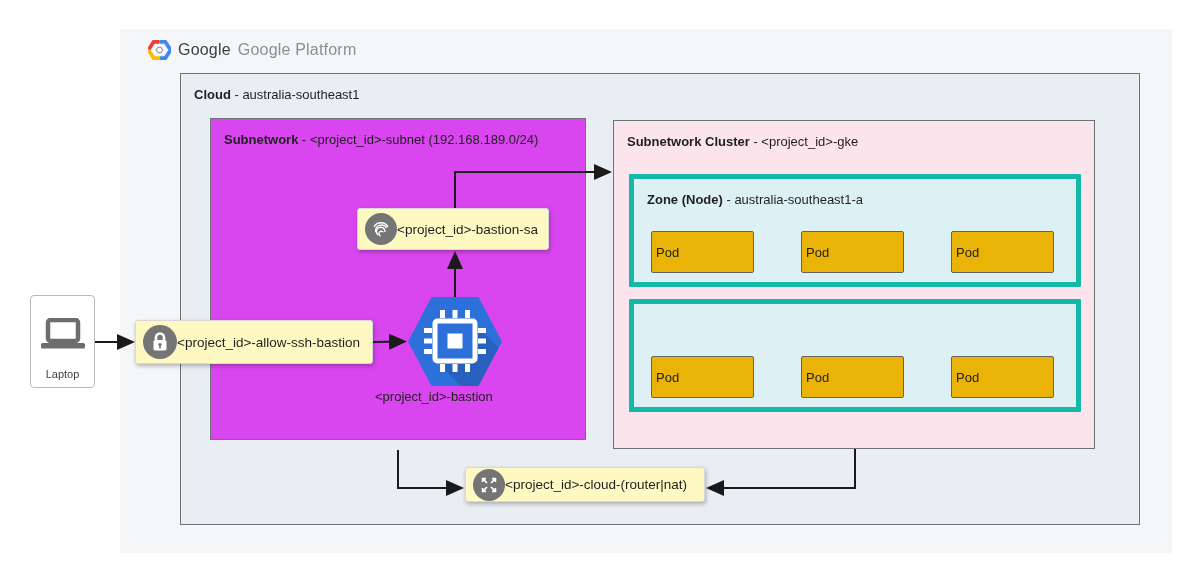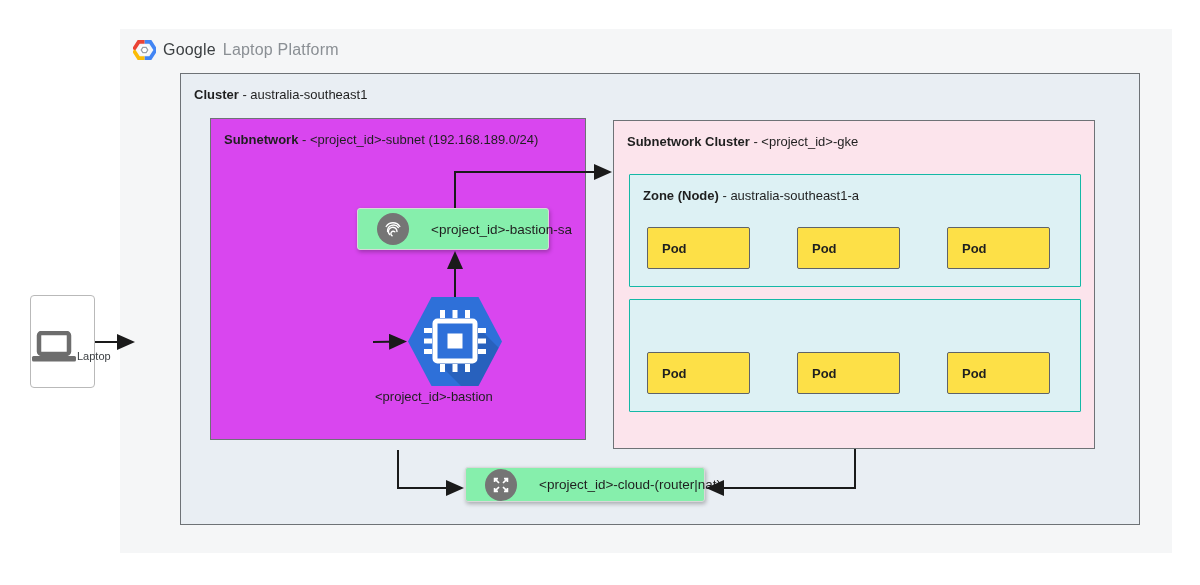--- a/index.html
+++ b/index.html
@@ -4,53 +4,53 @@
 <style>
   * { margin:0; padding:0; box-sizing:border-box; }
   html,body { background:#ffffff; }
   .canvas {
     position:relative; width:1200px; height:585px; overflow:hidden;
     font-family:"Liberation Sans", sans-serif; color:#1f1f1f; background:#ffffff;
   }
   .panel { position:absolute; left:120px; top:29px; width:1052px; height:524px; background:#f5f6f7; }
 
   
-  .brand { position:absolute; left:133px; top:40px; display:flex; align-items:center; gap:7px; }
+  .brand { position:absolute; left:148px; top:40px; display:flex; align-items:center; gap:7px; }
   .brand .word1 { font-size:16px; color:#3c4043; font-weight:500; letter-spacing:.2px; }
   .brand .word2 { font-size:16px; color:#8a8f94; font-weight:400; letter-spacing:.2px; }
 
   
   .big-box { position:absolute; border:1px solid #6e7276; }
   .region  { left:180px; top:73px;  width:960px; height:452px; background:#e9eef3; }
   .subnet  { left:210px; top:118px; width:376px; height:322px; background:#d946ef; }
   .cluster { left:613px; top:120px; width:482px; height:329px; background:#fce4ec; }
-  .zone    { position:absolute; left:15px; width:452px; height:113px; background:#ddf1f4; border:1px solid #14b8a6; border-radius:1px; }
+  .zone    { position:absolute; left:15px; width:452px; height:113px; background:#ddf1f4; border:5px solid #14b8a6; border-radius:1px; }
   .zone-a  { top:53px; }
   .zone-b  { top:178px; }
-  .pod     { position:absolute; top:52px; width:103px; height:42px; background:#fde047; border:1px solid #5f6368; border-radius:2px;
-             display:flex; align-items:center; padding-left:14px; font-size:13px; font-weight:700; }
+  .pod     { position:absolute; top:52px; width:103px; height:42px; background:#eab308; border:1px solid #5f6368; border-radius:2px;
+             display:flex; align-items:center; padding-left:4px; font-size:13px; font-weight:400; }
   .pod-1 { left:17px; } .pod-2 { left:167px; } .pod-3 { left:317px; }
 
   .box-title { position:absolute; left:13px; top:13px; font-size:13px; white-space:nowrap; }
   .b { font-weight:700; }
 
   
-  .chip { position:absolute; background:#86efac; border:1px solid #d8d8d8; border-radius:3px;
-          box-shadow:1px 2px 4px rgba(0,0,0,.28); display:flex; align-items:center; gap:22px; padding-left:19px; }
+  .chip { position:absolute; background:#fef9c3; border:1px solid #d8d8d8; border-radius:3px;
+          box-shadow:1px 2px 4px rgba(0,0,0,.28); display:flex; align-items:center; gap:0; padding-left:7px; }
   .chip .txt { font-size:13.5px; white-space:nowrap; }
   .icircle { flex:0 0 auto; border-radius:50%; background:#757575; display:flex; align-items:center; justify-content:center; }
 
   .chip-firewall { left:135px; top:320px; width:238px; height:44px; }
   .chip-sa       { left:357px; top:208px; width:192px; height:42px; }
   .chip-router   { left:465px; top:467px; width:240px; height:35px; }
 
   
   .laptop-box { position:absolute; left:30px; top:295px; width:65px; height:93px; background:#fff;
-                border:1px solid #b9b9b9; border-radius:4px; display:flex; flex-direction:row;
-                align-items:center; justify-content:flex-start; padding-top:12px; }
+                border:1px solid #b9b9b9; border-radius:4px; display:flex; flex-direction:column;
+                align-items:center; justify-content:flex-start; padding-top:22px; }
   .laptop-box .lbl { font-size:11px; color:#3c4043; margin-top:16px; }
 
   
   .hex-wrap { position:absolute; left:408px; top:297px; width:94px; height:89px; }
   .bastion-label { position:absolute; left:375px; top:389px; width:160px; text-align:left; font-size:13px; white-space:nowrap; }
 
   .overlay { position:absolute; left:0; top:0; width:1200px; height:585px; pointer-events:none; }
 </style>
 </head>
 <body>
@@ -63,26 +63,26 @@
     <span style="display:flex;">
       <svg width="23" height="20" viewBox="0 0 28 24">
         <path d="M14,2 L21,2 L27.5,12 L21,22 L14,22" fill="none" stroke="#4285f4" stroke-width="4.6"></path>
         <path d="M14,2 L7,2 L0.8,11.5" fill="none" stroke="#ea4335" stroke-width="4.6"></path>
         <path d="M0.8,12.5 L7,22 L14,22" fill="none" stroke="#fbbc05" stroke-width="4.6"></path>
         <circle cx="14" cy="12" r="6.2" fill="#ffffff"></circle>
         <path d="M12,8.8 L16,8.8 L18,12 L16,15.2 L12,15.2 L10,12 Z" fill="none" stroke="#9aa0a6" stroke-width="1.6"></path>
       </svg>
     </span>
     <span class="word1">Google</span>
-    <span class="word2">Laptop Platform</span>
+    <span class="word2">Google Platform</span>
   </div>
 
   <div class="big-box region">
     <div class="box-title">
-      <span class="b">Cluster</span><span> - australia-southeast1</span>
+      <span class="b">Cloud</span><span> - australia-southeast1</span>
     </div>
   </div>
 
   <div class="big-box subnet">
     <div class="box-title">
       <span class="b">Subnetwork</span><span> - &lt;project_id&gt;-subnet (192.168.189.0/24)</span>
     </div>
   </div>
 
   <div class="big-box cluster">
@@ -121,20 +121,31 @@
   <div class="laptop-box">
     <span style="display:flex;">
       <svg width="46" height="34" viewBox="0 0 46 34">
         <rect x="8" y="2" width="30" height="21" rx="2.5" fill="none" stroke="#6d6d6d" stroke-width="4.5"></rect>
         <rect x="1" y="25" width="44" height="5.5" rx="1.5" fill="#6d6d6d"></rect>
       </svg>
     </span>
     <span class="lbl">Laptop</span>
   </div>
 
+  <div class="chip chip-firewall">
+    <span class="icircle" style="width:34px;height:34px;">
+      <svg width="18" height="20" viewBox="0 0 18 20">
+        <path d="M5,8 V5.5 a4,4 0 0 1 8,0 V8" fill="none" stroke="#ffffff" stroke-width="2.6"></path>
+        <rect x="2.5" y="8" width="13" height="10.5" rx="1.8" fill="#ffffff"></rect>
+        <circle cx="9" cy="12.6" r="1.7" fill="#757575"></circle>
+        <rect x="8.2" y="13.4" width="1.6" height="3" fill="#757575"></rect>
+      </svg>
+    </span>
+    <span class="txt">&lt;project_id&gt;-allow-ssh-bastion</span>
+  </div>
 
   <div class="chip chip-sa">
     <span class="icircle" style="width:32px;height:32px;">
       <svg width="20" height="20" viewBox="0 0 20 20">
         <path d="M3.2,7.5 a8,8 0 0 1 13.6,0" fill="none" stroke="#ffffff" stroke-width="1.4" stroke-linecap="round"></path>
         <path d="M4.6,12.5 a6,6 0 0 1 10.8,-4" fill="none" stroke="#ffffff" stroke-width="1.4" stroke-linecap="round"></path>
         <path d="M6.6,15.5 a4.3,4.3 0 1 1 7.4,-3" fill="none" stroke="#ffffff" stroke-width="1.4" stroke-linecap="round"></path>
         <path d="M9.2,16.8 a2.4,2.4 0 1 1 2.6,-4" fill="none" stroke="#ffffff" stroke-width="1.4" stroke-linecap="round"></path>
       </svg>
     </span>

